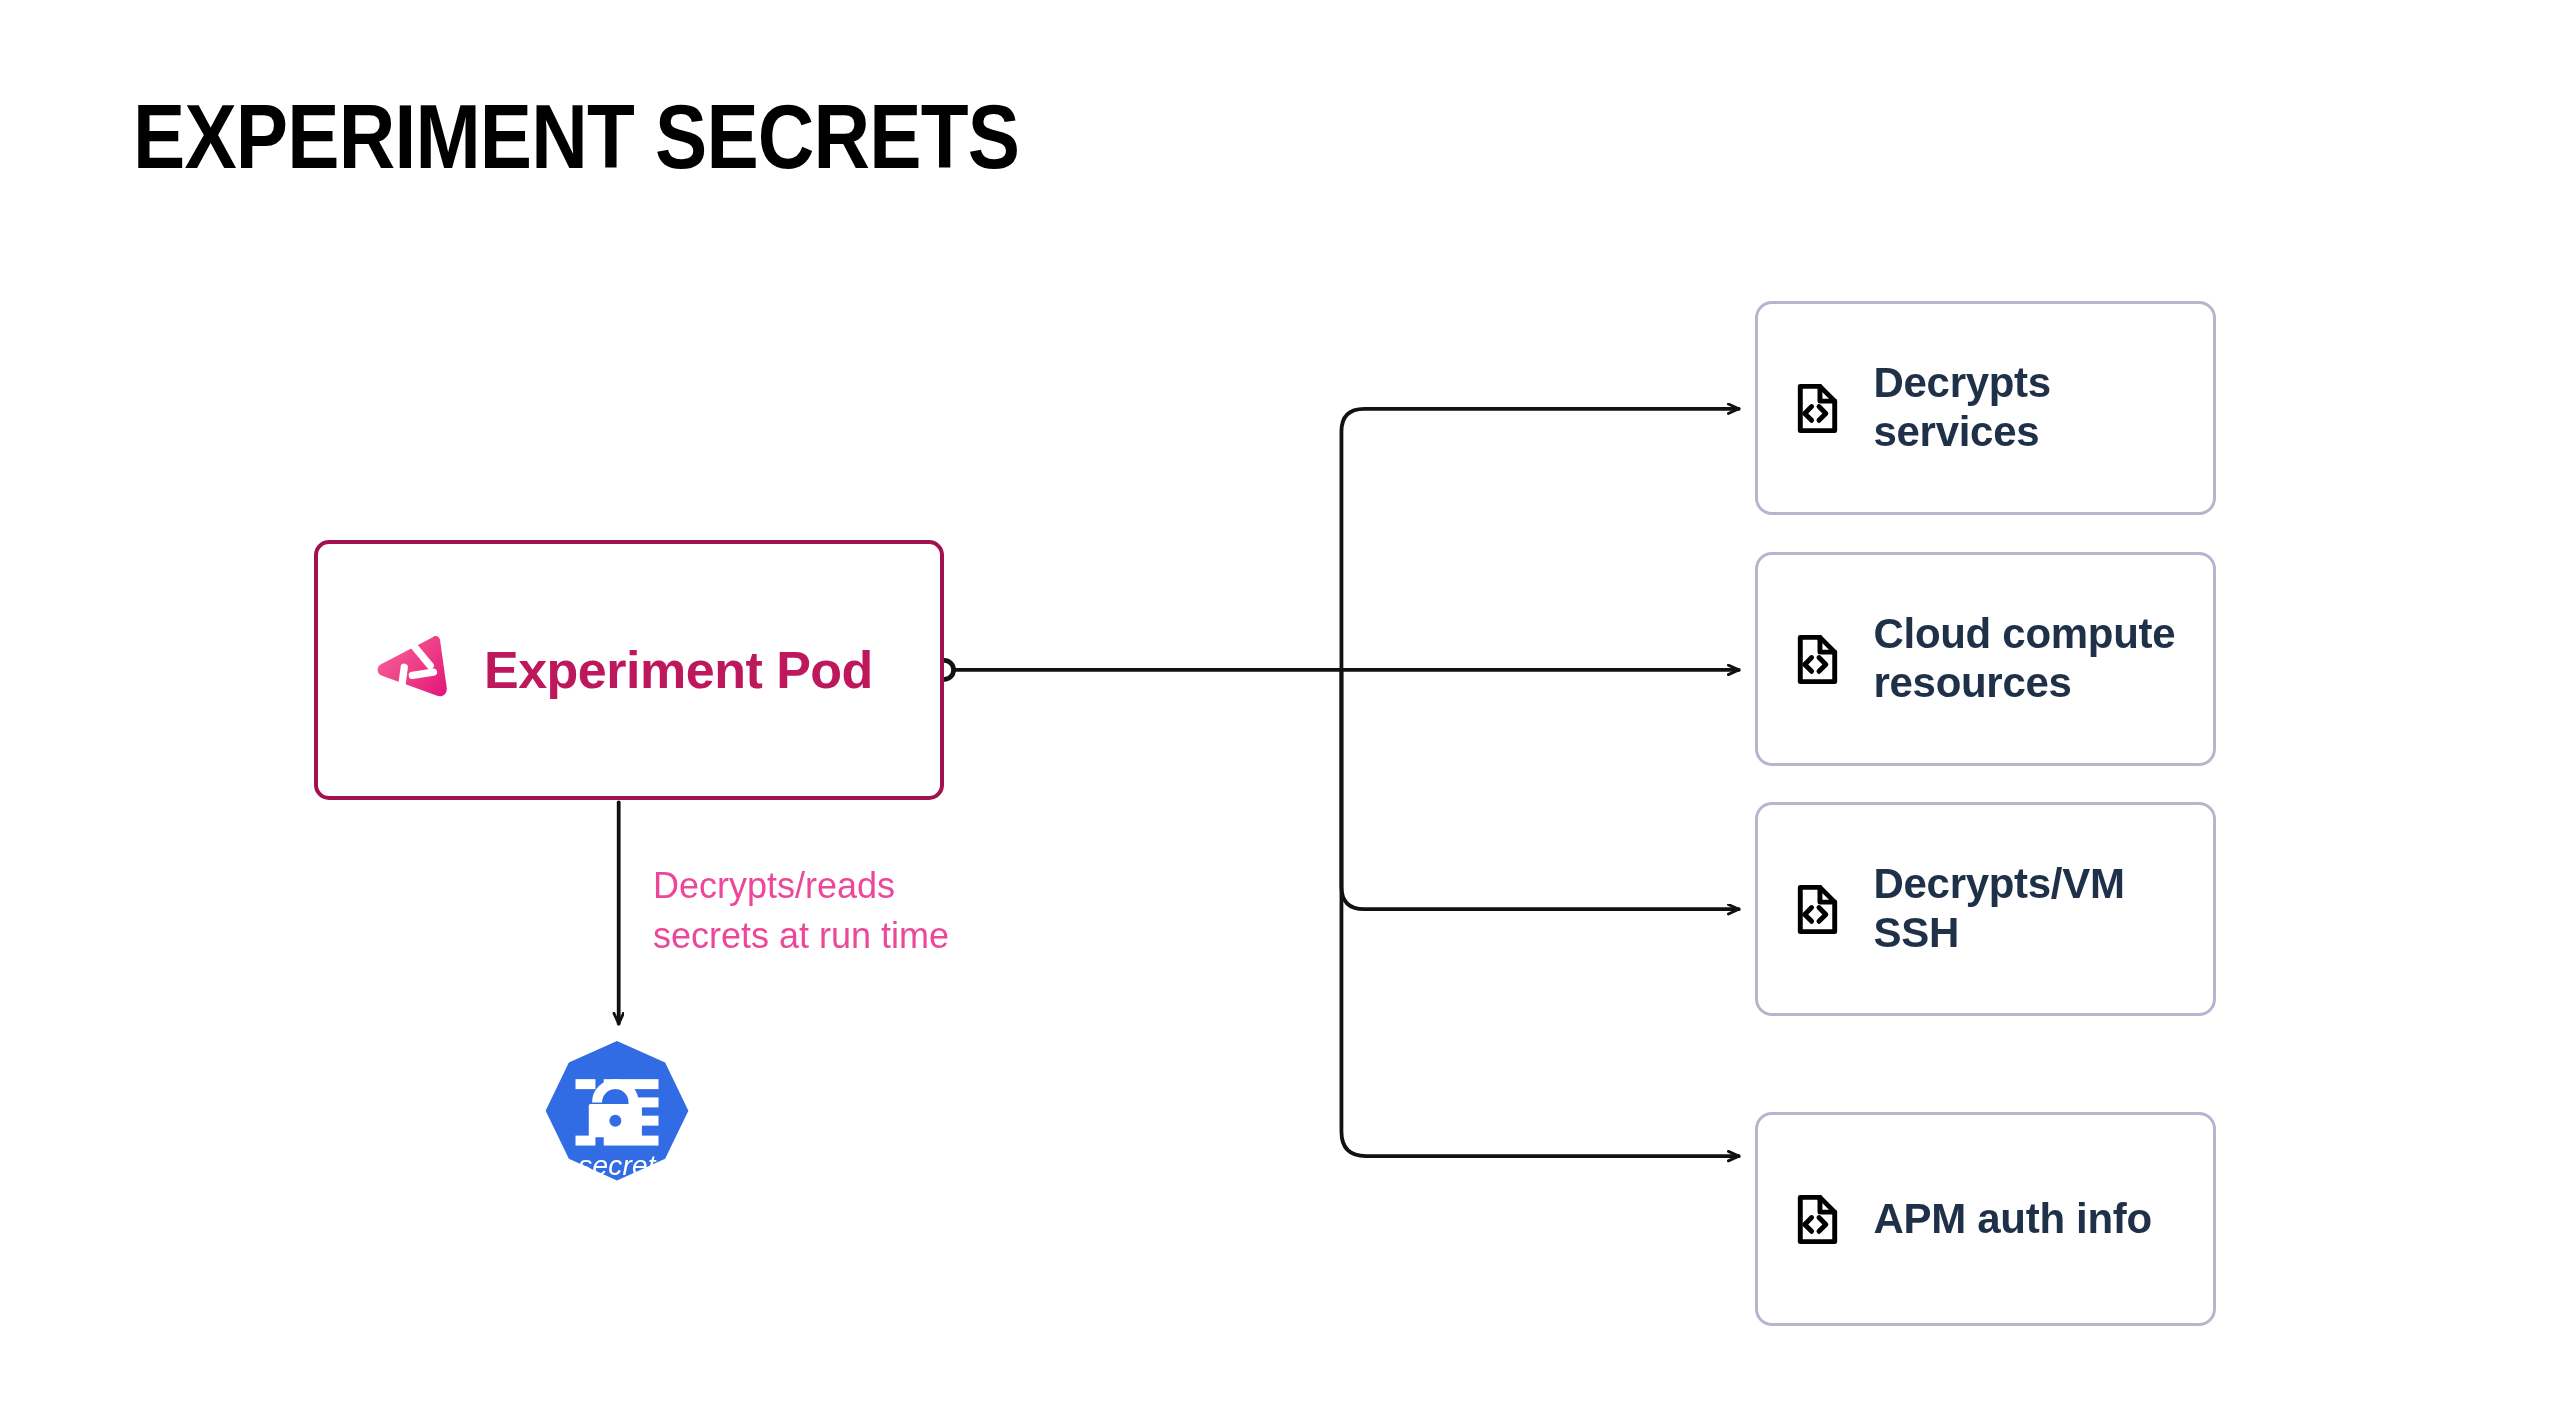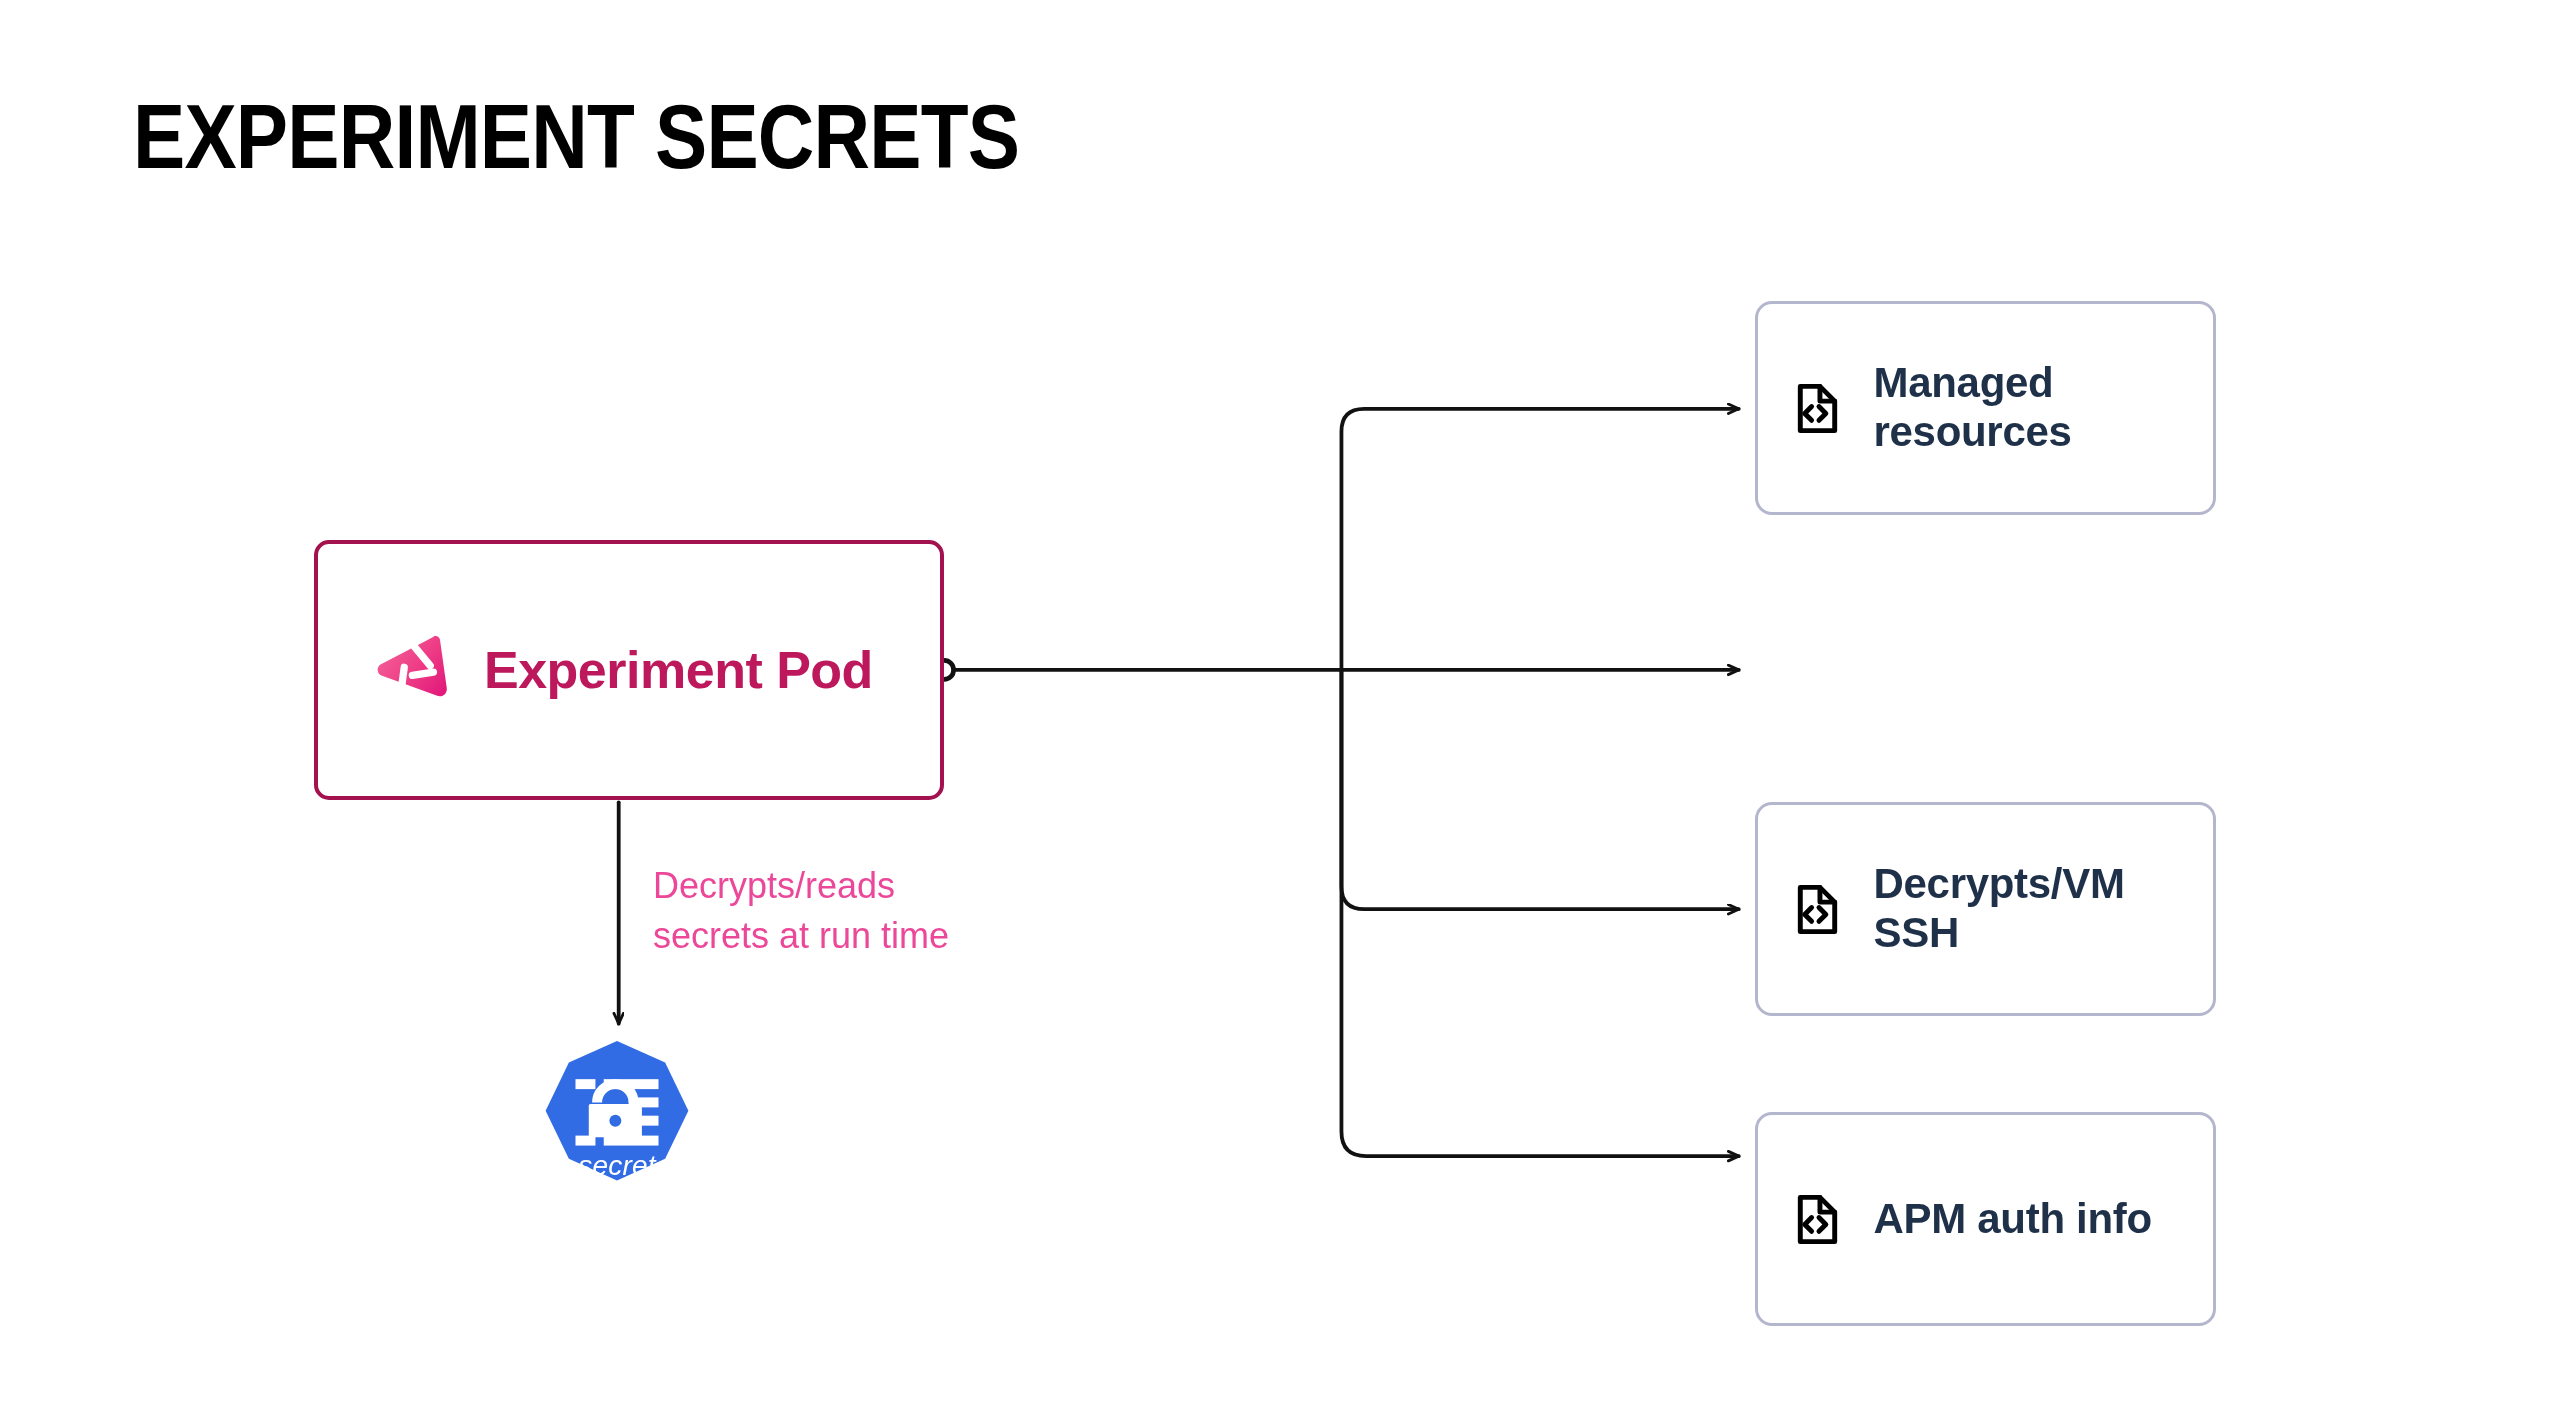--- a/index.html
+++ b/index.html
@@ -206,23 +206,32 @@
     <div id="secret-label">secret</div>
   </div>
 
   <div class="target-card" id="card-0">
     <svg class="card-icon" viewBox="0 0 24 24" xmlns="http://www.w3.org/2000/svg">
       <path d="M5 3h8l6 6v12H5z" fill="none" stroke="#000000" stroke-width="2" stroke-linejoin="round" stroke-linecap="round"></path>
       <path d="M13 3v6h6" fill="none" stroke="#000000" stroke-width="2" stroke-linejoin="round" stroke-linecap="round"></path>
       <path d="M9.6 11.2 L6.8 14 L9.6 16.8" fill="none" stroke="#000000" stroke-width="2" stroke-linejoin="round" stroke-linecap="round"></path>
       <path d="M12.6 11.2 L15.4 14 L12.6 16.8" fill="none" stroke="#000000" stroke-width="2" stroke-linejoin="round" stroke-linecap="round"></path>
     </svg>
-    <span class="card-label">Managed resources</span>
-  </div>
-
+    <span class="card-label">Decrypts services</span>
+  </div>
+
+  <div class="target-card" id="card-1">
+    <svg class="card-icon" viewBox="0 0 24 24" xmlns="http://www.w3.org/2000/svg">
+      <path d="M5 3h8l6 6v12H5z" fill="none" stroke="#000000" stroke-width="2" stroke-linejoin="round" stroke-linecap="round"></path>
+      <path d="M13 3v6h6" fill="none" stroke="#000000" stroke-width="2" stroke-linejoin="round" stroke-linecap="round"></path>
+      <path d="M9.6 11.2 L6.8 14 L9.6 16.8" fill="none" stroke="#000000" stroke-width="2" stroke-linejoin="round" stroke-linecap="round"></path>
+      <path d="M12.6 11.2 L15.4 14 L12.6 16.8" fill="none" stroke="#000000" stroke-width="2" stroke-linejoin="round" stroke-linecap="round"></path>
+    </svg>
+    <span class="card-label">Cloud compute resources</span>
+  </div>
 
   <div class="target-card" id="card-2">
     <svg class="card-icon" viewBox="0 0 24 24" xmlns="http://www.w3.org/2000/svg">
       <path d="M5 3h8l6 6v12H5z" fill="none" stroke="#000000" stroke-width="2" stroke-linejoin="round" stroke-linecap="round"></path>
       <path d="M13 3v6h6" fill="none" stroke="#000000" stroke-width="2" stroke-linejoin="round" stroke-linecap="round"></path>
       <path d="M9.6 11.2 L6.8 14 L9.6 16.8" fill="none" stroke="#000000" stroke-width="2" stroke-linejoin="round" stroke-linecap="round"></path>
       <path d="M12.6 11.2 L15.4 14 L12.6 16.8" fill="none" stroke="#000000" stroke-width="2" stroke-linejoin="round" stroke-linecap="round"></path>
     </svg>
     <span class="card-label">Decrypts/VM SSH</span>
   </div>

